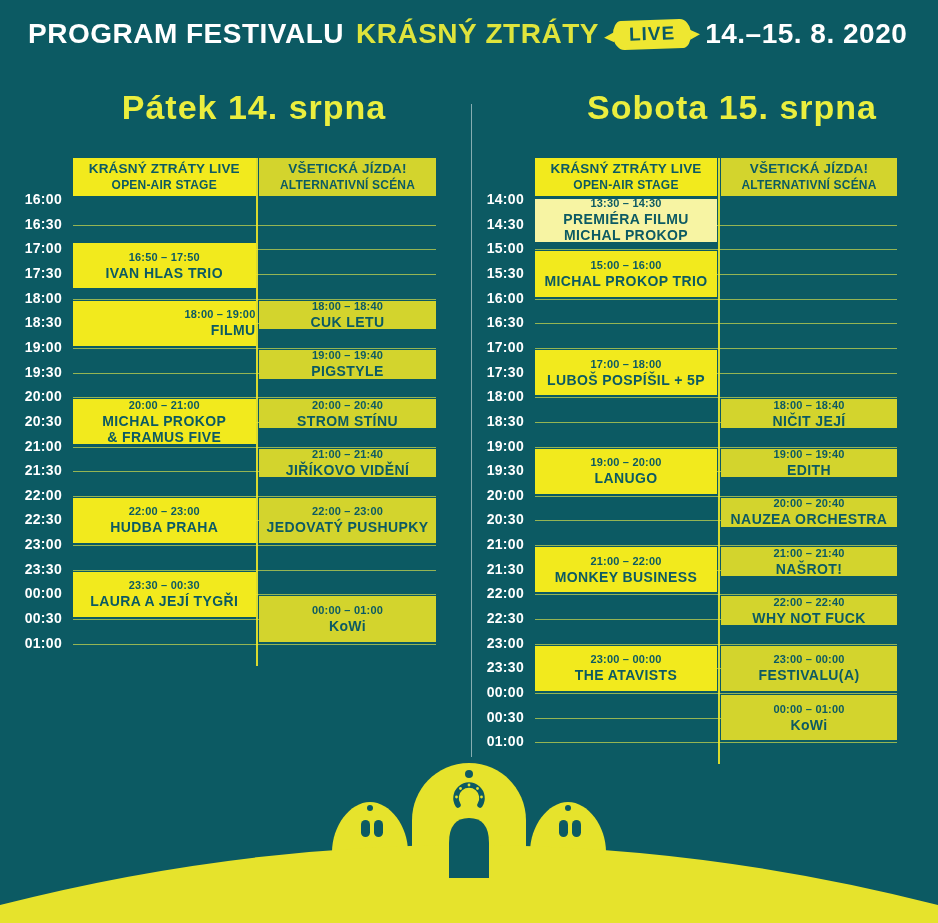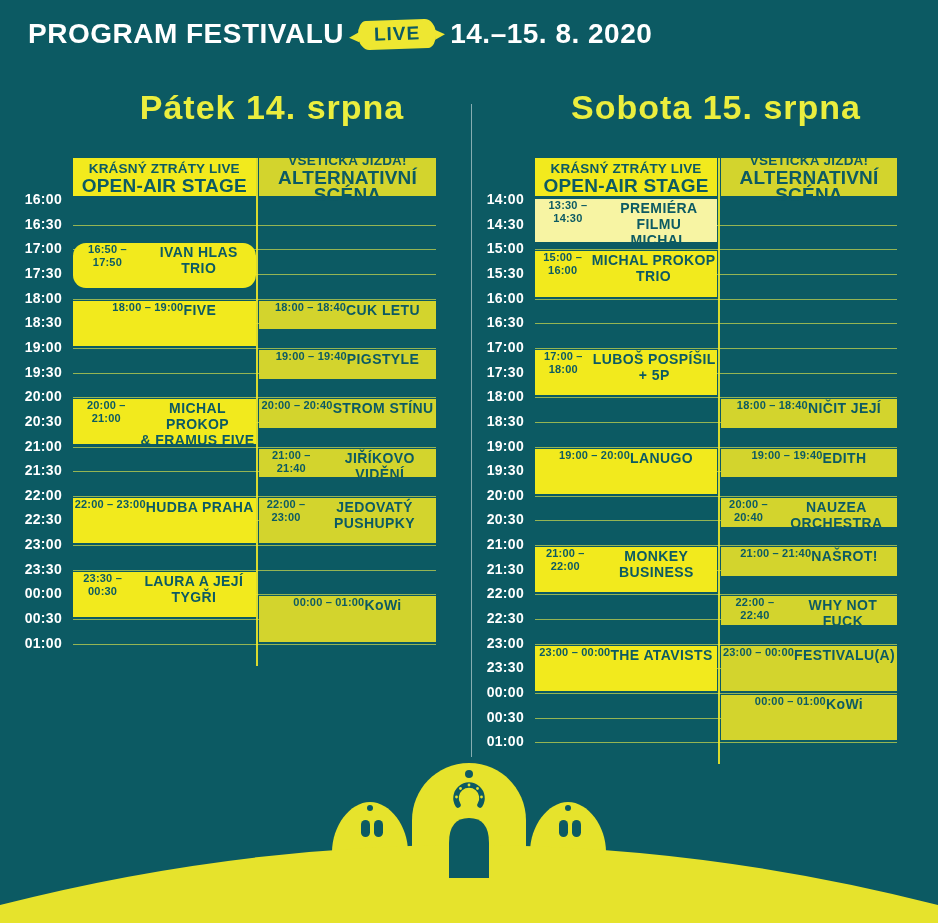--- a/index.html
+++ b/index.html
@@ -30,32 +30,32 @@
   
   .day-title{
     position:absolute;width:400px;text-align:center;
     font-size:34px;font-weight:800;color:#ebee3e;letter-spacing:1px;
   }
   .stage-header{
     position:absolute;display:flex;flex-direction:column;justify-content:center;
     text-align:center;color:#0c5a63;line-height:17px;letter-spacing:.2px;
   }
   .stage-header .l1{font-size:13.5px;font-weight:800;}
-  .stage-header .l2{font-size:19px;font-weight:700;}
+  .stage-header .l2{font-size:12px;font-weight:700;}
   .stage-header.main{background:#f2ea1d;}
   .stage-header.alt{background:#d3d42d;}
   .time-label{
     position:absolute;width:60px;text-align:right;
     font-size:14px;font-weight:800;color:#ffffff;letter-spacing:.3px;
   }
   .gridline{position:absolute;height:1px;background:rgba(234,235,74,.62);}
   .stage-divider{position:absolute;width:2px;background:rgba(240,232,40,.9);}
   .day-divider{position:absolute;left:471px;top:104px;width:1px;height:653px;background:rgba(255,255,255,.5);}
   .ev{
-    position:absolute;display:flex;flex-direction:row;justify-content:center;
+    position:absolute;display:flex;flex-direction:column;justify-content:center;
     text-align:center;color:#0c5a63;overflow:hidden;
   }
   .ev.main{background:#f2ea1d;}
   .ev.alt{background:#d3d42d;}
   .ev.pale{background:#f7f4a3;}
   .ev .ev-time{font-size:11px;font-weight:700;line-height:13px;letter-spacing:.2px;}
   .ev .ev-name{font-size:14px;font-weight:800;line-height:16px;letter-spacing:.4px;white-space:pre-line;margin-top:1px;}
   
   .bottom-scene{position:absolute;left:0;bottom:0;width:938px;height:173px;display:block;}
   .site-url{
@@ -63,26 +63,27 @@
     font-size:30px;font-weight:800;color:#0c5a63;letter-spacing:.5px;
   }
 </style>
 </head>
 <body>
 
 <div class="poster">
 
   <div class="topbar">
     <span class="t-white">PROGRAM FESTIVALU</span>
+    <span class="t-yellow">KRÁSNÝ ZTRÁTY</span>
     <span class="live-badge">LIVE</span>
     <span class="t-white">14.–15. 8. 2020</span>
   </div>
 
   <div id="schedule">
-      <div class="day-title" style="left: 72px; top: 88px;">Pátek 14. srpna</div>
+      <div class="day-title" style="left: 54px; top: 88px;">Pátek 14. srpna</div>
       <div class="stage-header main" style="left: 73px; top: 158px; width: 182.5px; height: 38px;">
         <div class="l1">KRÁSNÝ ZTRÁTY LIVE</div>
         <div class="l2">OPEN-AIR STAGE</div>
       </div>
       <div class="stage-header alt" style="left: 259px; top: 158px; width: 177px; height: 38px;">
         <div class="l1">VŠETICKÁ JÍZDA!</div>
         <div class="l2">ALTERNATIVNÍ SCÉNA</div>
       </div>
       <div class="time-label" style="left: 2px; top: 191px;">16:00</div>
       <div class="time-label" style="left: 2px; top: 215.65px;">16:30</div>
@@ -115,27 +116,27 @@
       <div class="gridline" style="left: 73px; top: 545.1px; width: 363px;"></div>
       <div class="time-label" style="left: 2px; top: 560.75px;">23:30</div>
       <div class="gridline" style="left: 73px; top: 569.75px; width: 363px;"></div>
       <div class="time-label" style="left: 2px; top: 585.4px;">00:00</div>
       <div class="gridline" style="left: 73px; top: 594.4px; width: 363px;"></div>
       <div class="time-label" style="left: 2px; top: 610.05px;">00:30</div>
       <div class="gridline" style="left: 73px; top: 619.05px; width: 363px;"></div>
       <div class="time-label" style="left: 2px; top: 634.7px;">01:00</div>
       <div class="gridline" style="left: 73px; top: 643.7px; width: 363px;"></div>
       <div class="stage-divider" style="left: 255.5px; top: 158px; height: 507.7px;"></div>
-      <div class="ev main" style="left: 73px; top: 243.083px; width: 182.5px; height: 45.3px; border-radius: 13px;">
+      <div class="ev main" style="left: 73px; top: 243.083px; width: 182.5px; height: 45.3px;">
         <div class="ev-time">16:50 – 17:50</div>
         <div class="ev-name">IVAN HLAS TRIO</div>
       </div>
-      <div class="ev main" style="left: 73px; top: 300.6px; width: 182.5px; height: 45.3px;">
+      <div class="ev main" style="left: 73px; top: 300.6px; width: 182.5px; height: 45.3px; text-align: right;">
         <div class="ev-time">18:00 – 19:00</div>
-        <div class="ev-name">FIVE</div>
+        <div class="ev-name">FILMU</div>
       </div>
       <div class="ev main" style="left: 73px; top: 399.2px; width: 182.5px; height: 45.3px;">
         <div class="ev-time">20:00 – 21:00</div>
         <div class="ev-name">MICHAL PROKOP
 &amp; FRAMUS FIVE</div>
       </div>
       <div class="ev main" style="left: 73px; top: 497.8px; width: 182.5px; height: 45.3px;">
         <div class="ev-time">22:00 – 23:00</div>
         <div class="ev-name">HUDBA PRAHA</div>
       </div>
@@ -160,21 +161,21 @@
         <div class="ev-name">JIŘÍKOVO VIDĚNÍ</div>
       </div>
       <div class="ev alt" style="left: 259px; top: 497.8px; width: 177px; height: 45.3px;">
         <div class="ev-time">22:00 – 23:00</div>
         <div class="ev-name">JEDOVATÝ PUSHUPKY</div>
       </div>
       <div class="ev alt" style="left: 259px; top: 596.4px; width: 177px; height: 45.3px;">
         <div class="ev-time">00:00 – 01:00</div>
         <div class="ev-name">KoWi</div>
       </div>
-      <div class="day-title" style="left: 516px; top: 88px;">Sobota 15. srpna</div>
+      <div class="day-title" style="left: 532px; top: 88px;">Sobota 15. srpna</div>
       <div class="stage-header main" style="left: 535px; top: 158px; width: 182px; height: 38px;">
         <div class="l1">KRÁSNÝ ZTRÁTY LIVE</div>
         <div class="l2">OPEN-AIR STAGE</div>
       </div>
       <div class="stage-header alt" style="left: 721px; top: 158px; width: 176px; height: 38px;">
         <div class="l1">VŠETICKÁ JÍZDA!</div>
         <div class="l2">ALTERNATIVNÍ SCÉNA</div>
       </div>
       <div class="time-label" style="left: 464px; top: 191px;">14:00</div>
       <div class="time-label" style="left: 464px; top: 215.65px;">14:30</div>

